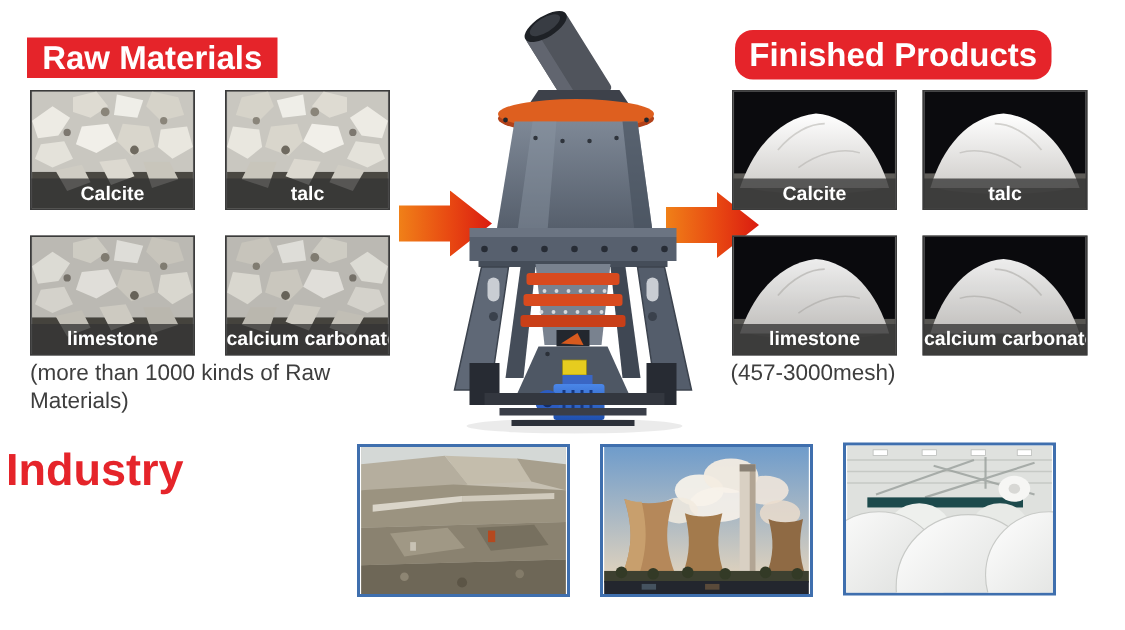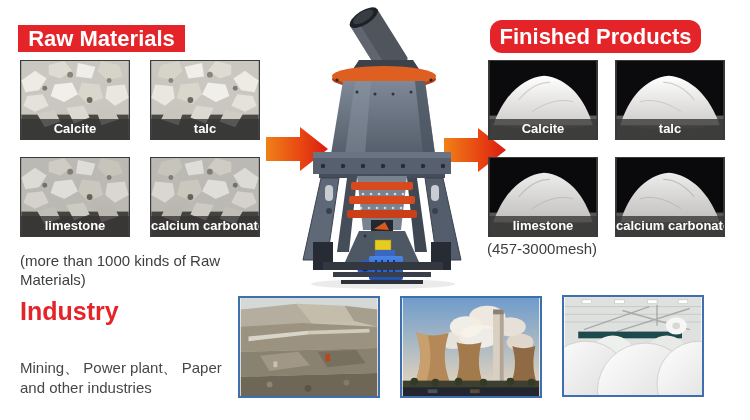--- a/index.html
+++ b/index.html
@@ -14,21 +14,21 @@
          box-sizing:border-box;background:#777;}
   .thumb .ph{position:absolute;left:0;top:0;width:100%;height:100%;display:block;}
   .thumb figcaption{position:absolute;left:0;right:0;bottom:0;height:20px;line-height:20px;
          text-align:center;background:rgba(52,52,52,0.78);color:#fff;font-size:13px;
          font-weight:700;white-space:nowrap;overflow:hidden;}
   .caption{position:absolute;margin:0;font-size:15px;line-height:1.25;color:#3e3e3e;}
   .arrow{position:absolute;width:62px;height:44px;display:block;}
   .machine{position:absolute;left:297px;top:6px;width:170px;height:284px;display:block;}
   .photo{position:absolute;width:142px;height:102px;border:2px solid #3f6fae;
          box-sizing:border-box;background:#fff;display:block;}
-  .ind-title{position:absolute;left:20px;top:297px;font-size:25px;font-weight:700;
+  .ind-title{position:absolute;left:4px;top:297px;font-size:30px;font-weight:700;
          color:#e5242a;line-height:1.12;}
   .ind-desc{position:absolute;left:20px;top:358px;font-size:15px;color:#474747;line-height:1.35;}
   .flip{transform:scaleX(-1);}
   .dim{filter:brightness(0.93);}
 </style>
 </head>
 <body>
 
 <div class="page">
 
@@ -112,21 +112,21 @@
       </svg>
     <figcaption>limestone</figcaption>
   </figure>
   <figure class="thumb" style="left:150px;top:157px">
     <svg class="ph flip dim" viewBox="0 0 110 80">
         <use href="#rock-photo"></use>
       </svg>
     <figcaption>calcium carbonate</figcaption>
   </figure>
 
-  <p class="caption" style="left:20px;top:252px;width:245px">(more than 1000 kinds of Raw Materials)</p>
+  <p class="caption" style="left:20px;top:240px;width:245px">(more than 1000 kinds of Raw Materials)</p>
 
   <svg class="arrow" style="left:266px;top:127px" viewBox="0 0 62 44">
     <polygon points="0,10 34,10 34,0 62,22 34,44 34,34 0,34" fill="url(#garrow)"></polygon>
   </svg>
   <svg class="arrow" style="left:444px;top:128px" viewBox="0 0 62 44">
     <polygon points="0,10 34,10 34,0 62,22 34,44 34,34 0,34" fill="url(#garrow)"></polygon>
   </svg>
 
   <svg class="machine" viewBox="0 0 170 284">
     <ellipse cx="86" cy="278" rx="72" ry="5" fill="#000" opacity="0.08"></ellipse>
@@ -240,24 +240,20 @@
         <use href="#powder-photo"></use>
       </svg>
     <figcaption>calcium carbonate</figcaption>
   </figure>
 
   <p class="caption" style="left:487px;top:240px">(457-3000mesh)</p>
 
   <div class="ind-title">
     <div>Industry</div>
   </div>
-  <div class="ind-desc">
-    <div>Mining、 Power plant、 Paper</div>
-    <div>and other industries</div>
-  </div>
 
   <svg class="photo" style="left:238px;top:296px" viewBox="0 0 142 102">
     <rect width="142" height="102" fill="#c6c0b2"></rect>
     <rect width="142" height="12" fill="#d4d8d6"></rect>
     <polygon points="0,12 58,6 74,26 30,34 0,30" fill="#b5ae9e"></polygon>
     <polygon points="58,6 108,8 118,24 74,26" fill="#c4bdac"></polygon>
     <polygon points="108,8 142,12 142,30 118,24" fill="#a79f8d"></polygon>
     <polygon points="0,30 64,26 142,30 142,52 0,56" fill="#9b9380"></polygon>
     <polygon points="8,40 70,34 70,38 8,45" fill="#dad5c9"></polygon>
     <polygon points="70,34 134,32 134,36 70,38" fill="#d1cbbd"></polygon>

